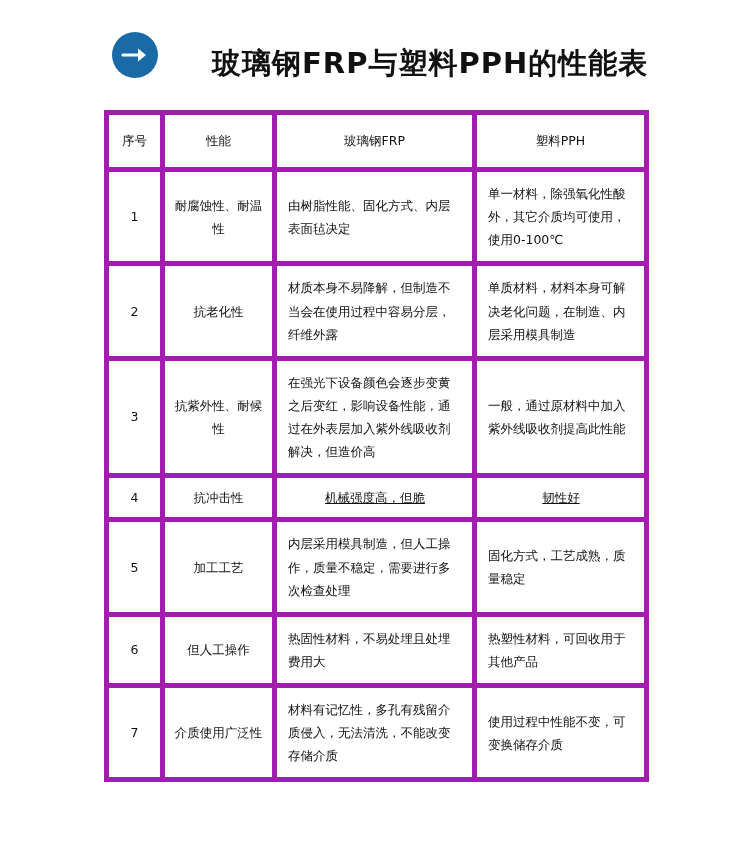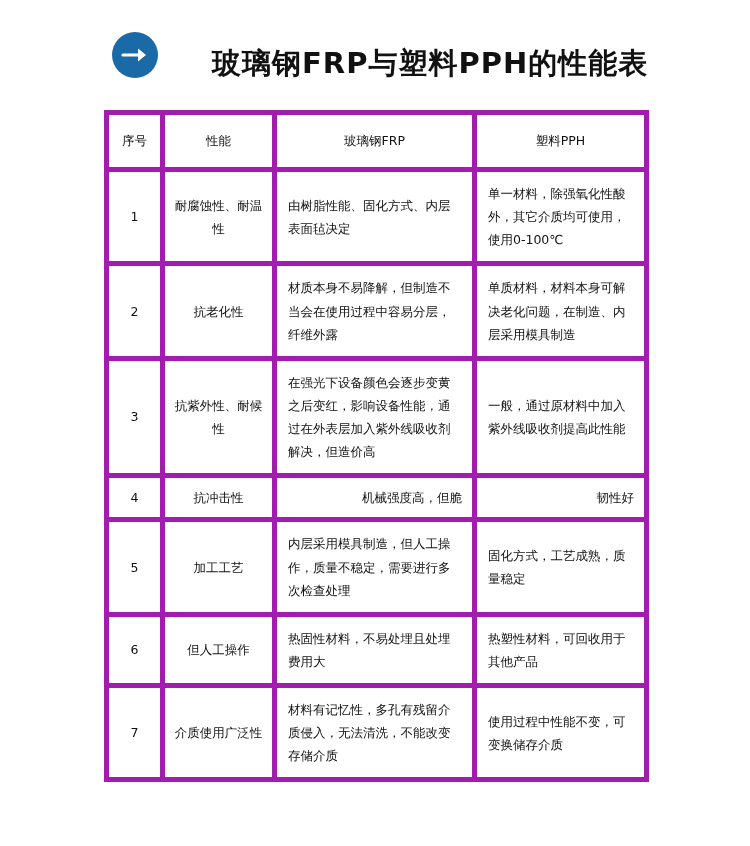--- a/index.html
+++ b/index.html
@@ -92,21 +92,22 @@
   }
   td.cell-prop {
     text-align: center;
     padding: 8px 6px;
   }
   td.cell-text {
     text-align: left;
     padding: 10px 10px 10px 11px;
   }
   td.cell-text.center {
-    text-align: right;
+    text-align: center;
+    text-decoration: underline;
   }
   tr.row-short td.cell-text {
     padding-top: 8px;
     padding-bottom: 8px;
   }
 </style>
 </head>
 <body>
 
 <div class="page">

